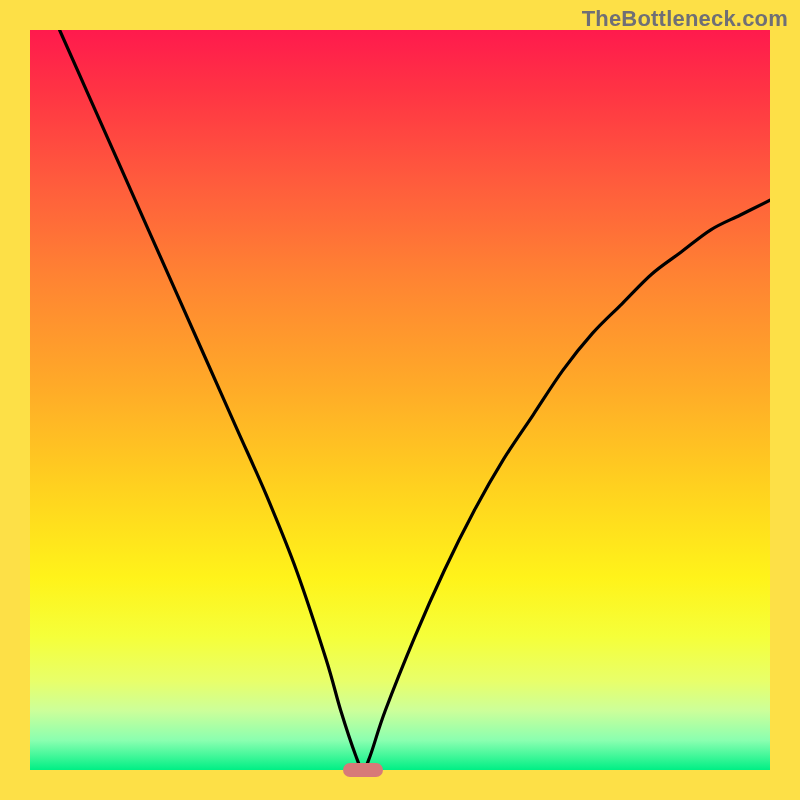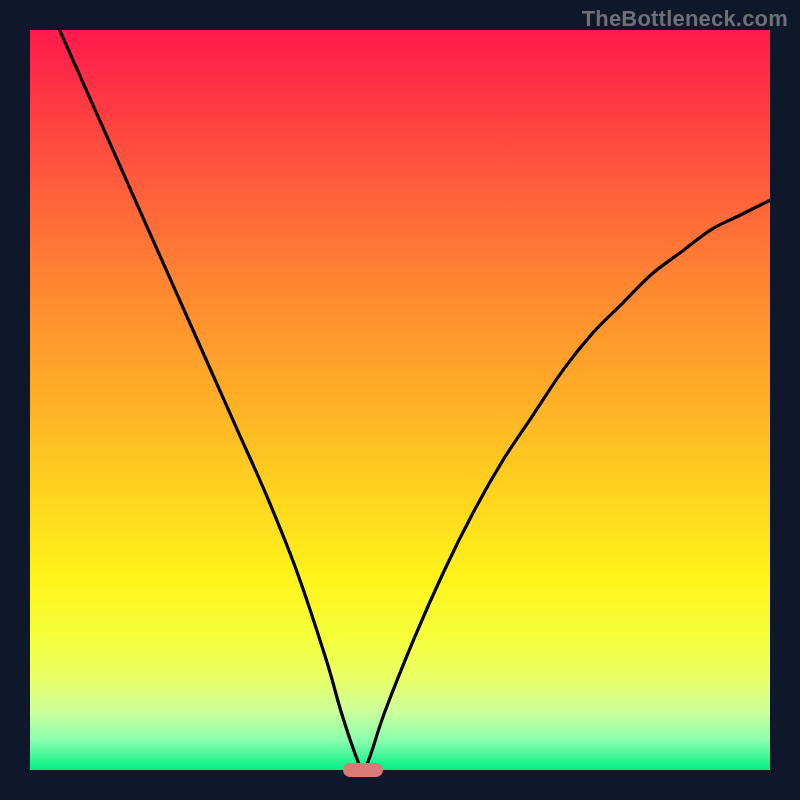--- a/index.html
+++ b/index.html
@@ -1,21 +1,21 @@
 <!DOCTYPE html>
 <html><head>
 <meta charset="utf-8">
 <style>
   * { margin: 0; padding: 0; box-sizing: border-box; }
   html, body { width: 800px; height: 800px; overflow: hidden; background: #000; }
   .frame {
     position: relative;
     width: 800px;
     height: 800px;
-    background: #0f172a;
+    background: #fde047;
   }
   .plot-area {
     position: absolute;
     left: 30px;
     top: 30px;
     width: 740px;
     height: 740px;
     background: linear-gradient(to bottom,
       #ff1a4d 0%,
       #ff3344 8%,

